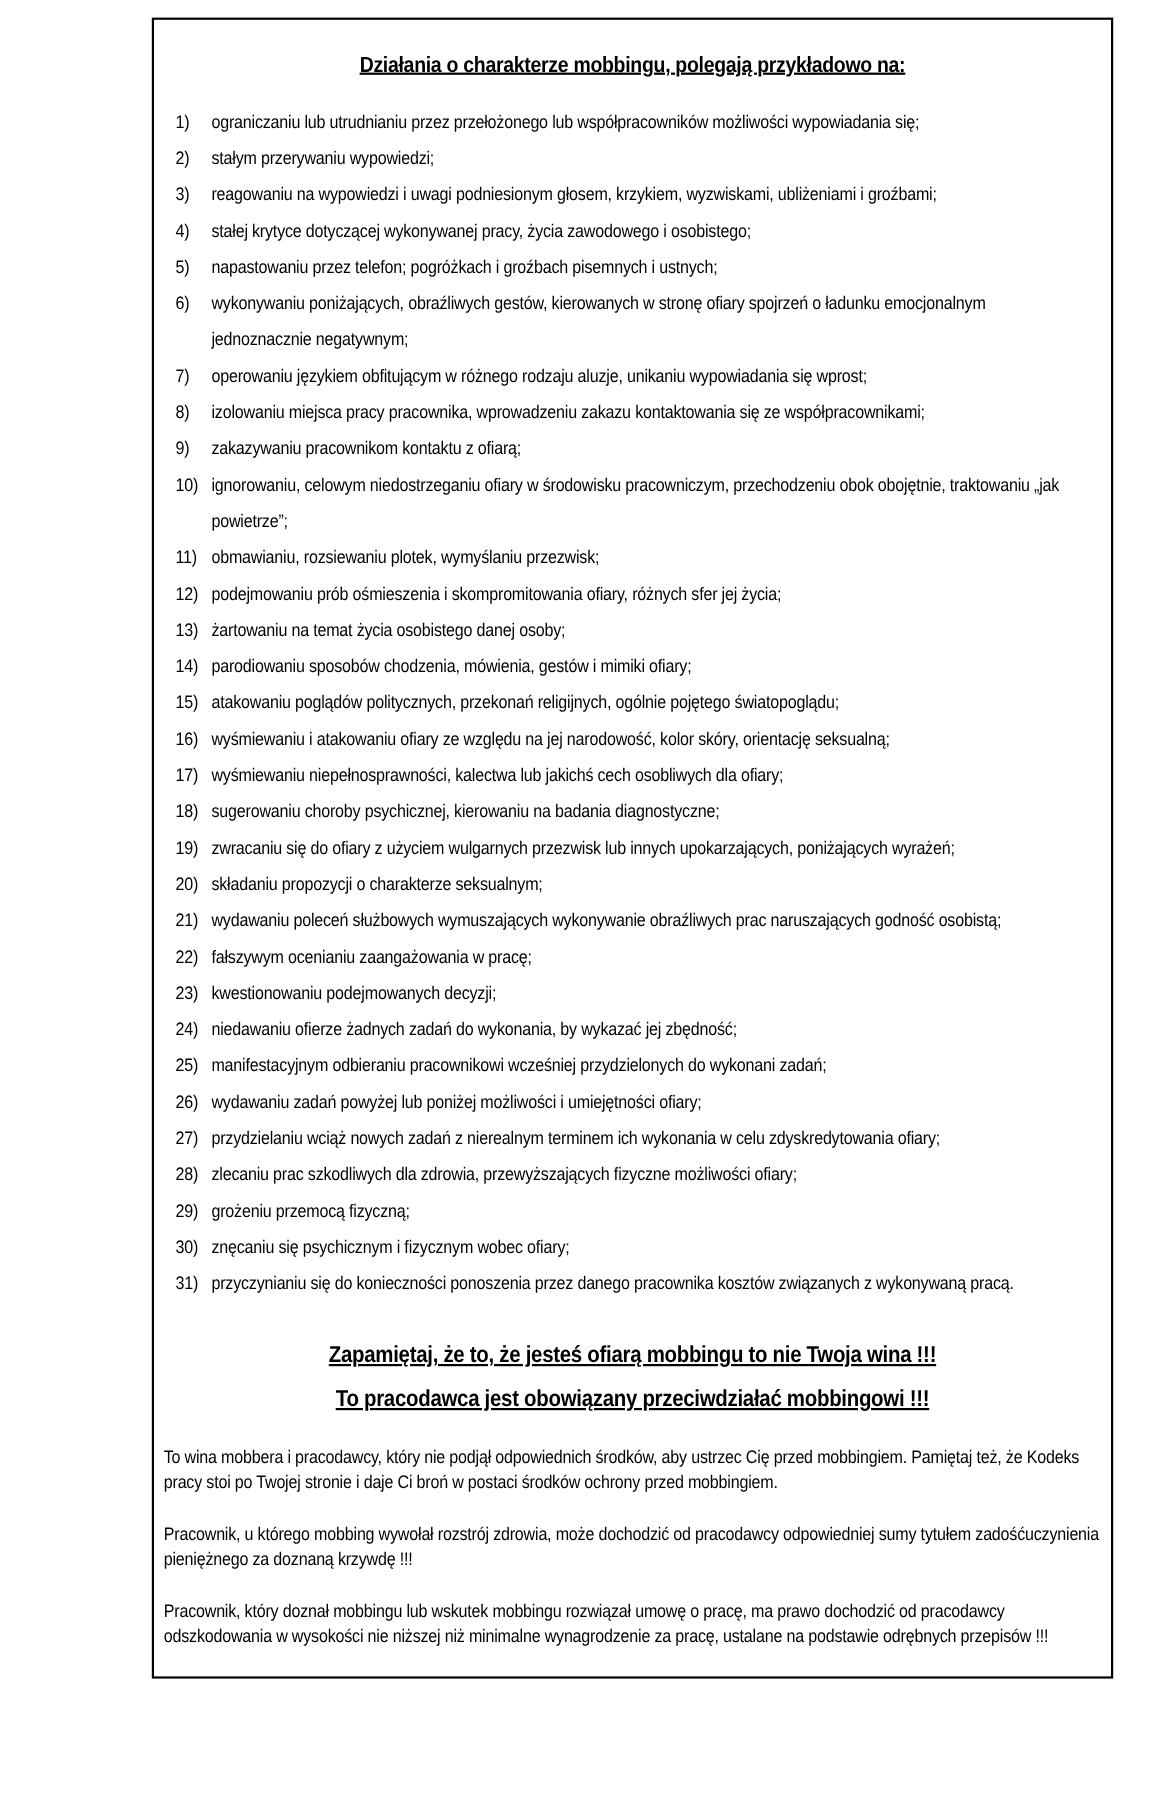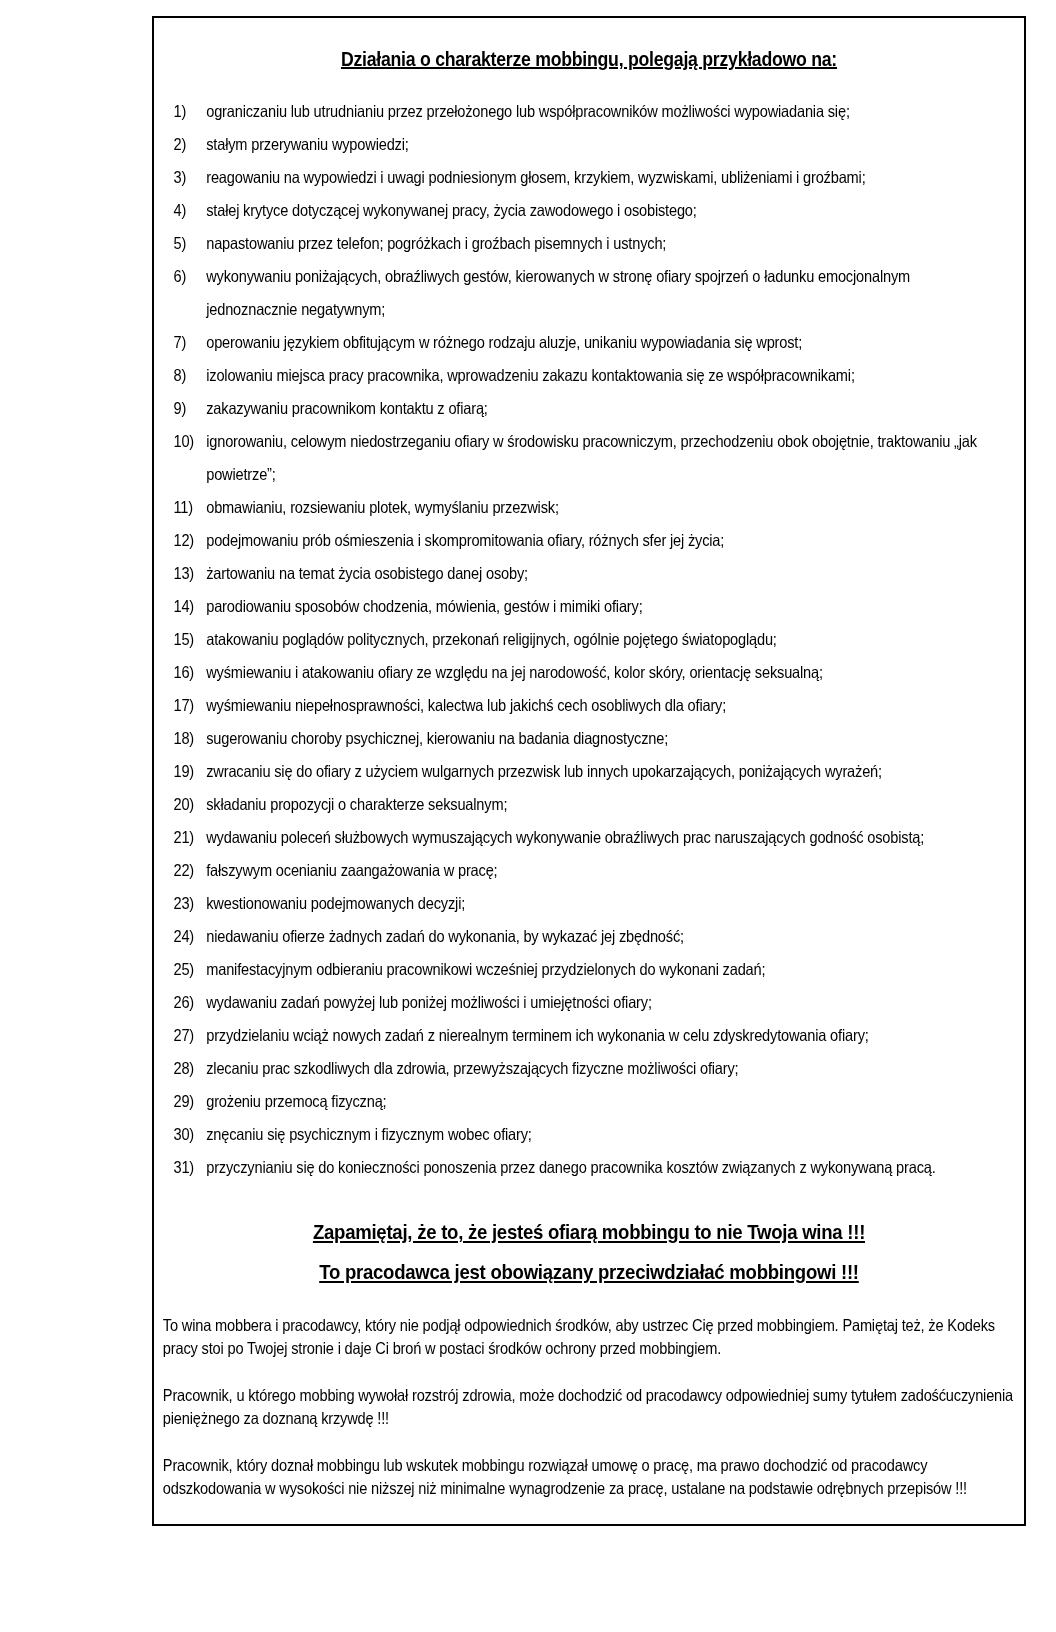--- a/index.html
+++ b/index.html
@@ -3,21 +3,21 @@
 <meta charset="utf-8">
 <style>
   html,body{margin:0;padding:0;}
   body{
     width:1056px;height:1632px;
     background:#ffffff;color:#000000;
     font-family:"Liberation Sans",sans-serif;
     position:relative;overflow:hidden;
   }
   .frame{
-    position:absolute;left:152px;top:16px;
+    position:absolute;left:138px;top:16px;
     width:874px;height:1510px;
     border:2px solid #000;box-sizing:border-box;
     background:#fff;overflow:hidden;
   }
   
   .squeeze{
     width:983px;
     transform:scaleX(0.885);
     transform-origin:top left;
   }

